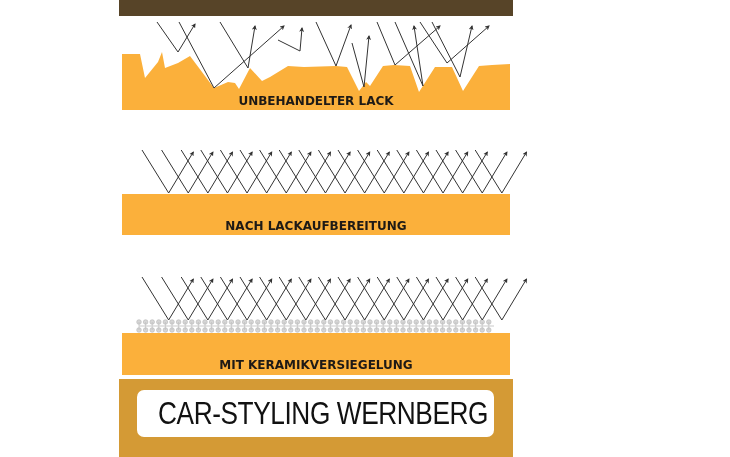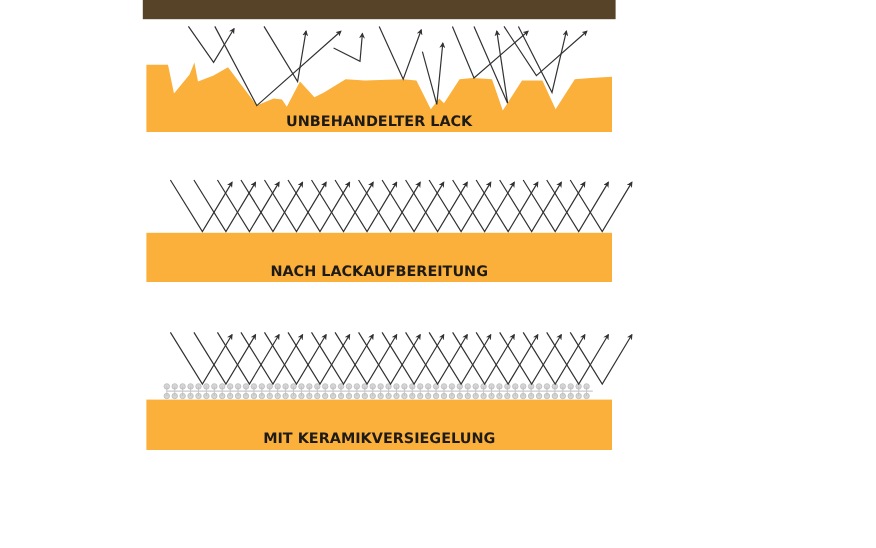--- a/index.html
+++ b/index.html
@@ -262,13 +262,28 @@
           <path d="M396.8,277 L423.46000000000004,320 L448.12000000000006,279"></path>
           <path d="M416.40000000000003,277 L443.06000000000006,320 L467.7200000000001,279"></path>
           <path d="M436,277 L462.66,320 L487.32000000000005,279"></path>
           <path d="M455.6,277 L482.26000000000005,320 L506.9200000000001,279"></path>
           <path d="M475.20000000000005,277 L501.86000000000007,320 L526.5200000000001,279"></path>
         </g>
       <text x="316" y="369" text-anchor="middle" font-family="DejaVu Sans, sans-serif" font-weight="bold" font-size="12" fill="#1e1a16">MIT KERAMIKVERSIEGELUNG</text>
     </g>
   </svg>
 
+  <div class="footer">
+    <div class="pill">
+      <svg class="pin" viewBox="0 0 18 22">
+        <defs>
+          <linearGradient id="pg" x1="0" y1="0" x2="0.6" y2="1">
+            <stop offset="0" stop-color="#ff8a00"></stop>
+            <stop offset="1" stop-color="#e0169e"></stop>
+          </linearGradient>
+        </defs>
+        <path d="M9,1 C4.3,1 1,4.4 1,8.6 C1,13.6 9,21 9,21 C9,21 17,13.6 17,8.6 C17,4.4 13.7,1 9,1 Z" fill="url(#pg)"></path>
+        <circle cx="9" cy="8.5" r="3" fill="#ffffff"></circle>
+      </svg>
+      <span class="brand">CAR-STYLING WERNBERG</span>
+    </div>
+  </div>
 </div>
 
 </body></html>

